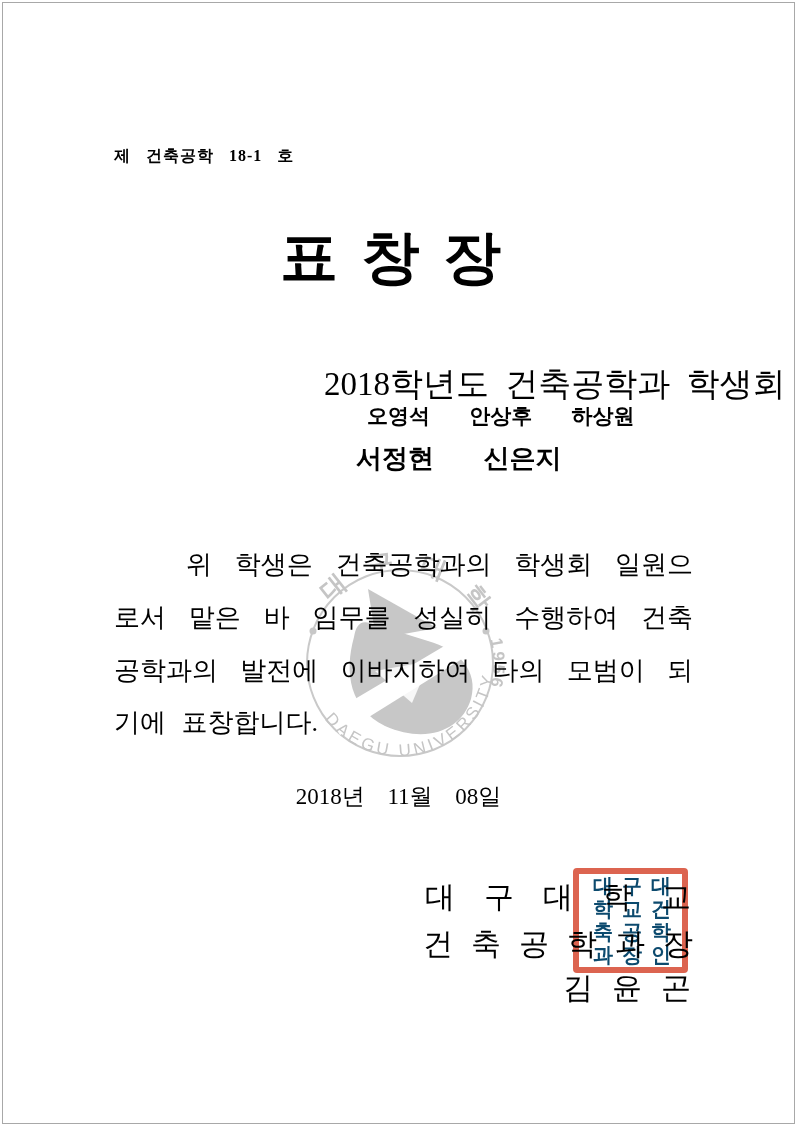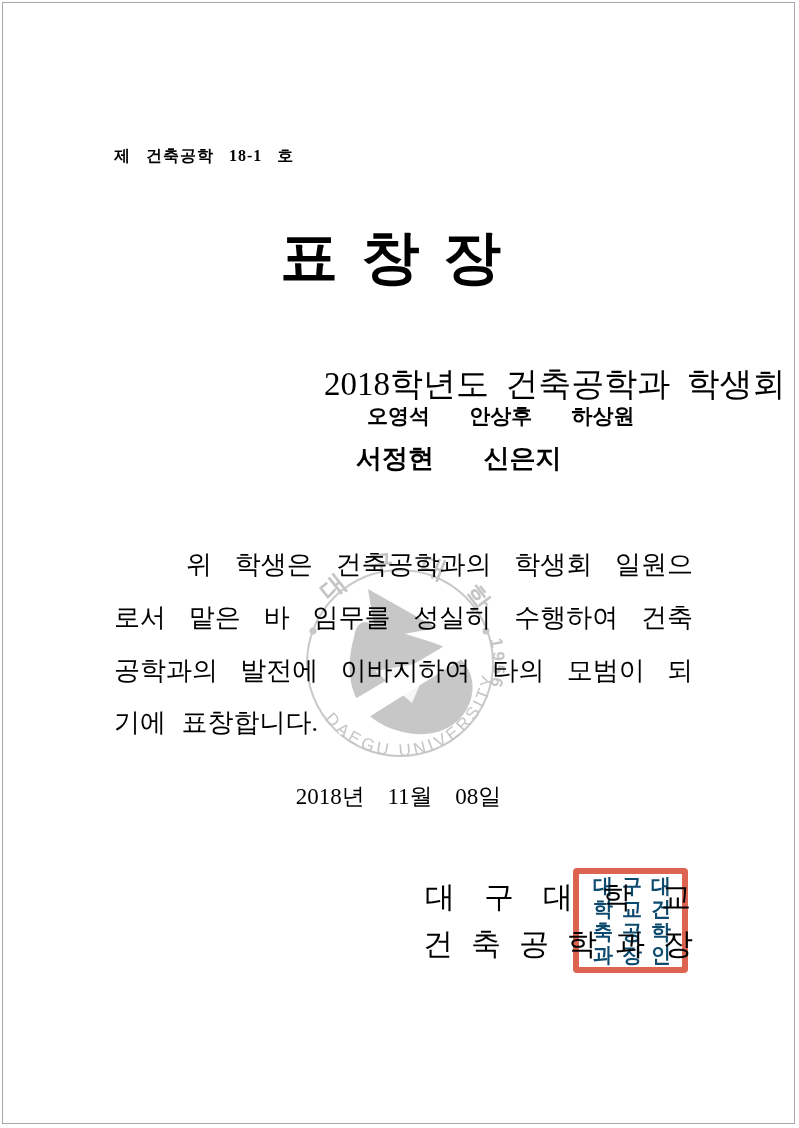--- a/index.html
+++ b/index.html
@@ -92,14 +92,15 @@
 
   <div class="seal">
     <div class="seal-row">대구대</div>
     <div class="seal-row">학교건</div>
     <div class="seal-row">축공학</div>
     <div class="seal-row">과장인</div>
   </div>
 
   <div class="abs sig1">대구대학교</div>
   <div class="abs sig2">건축공학과장</div>
+  <div class="abs sig3">김윤곤</div>
 
 </div>
 
 </body></html>

